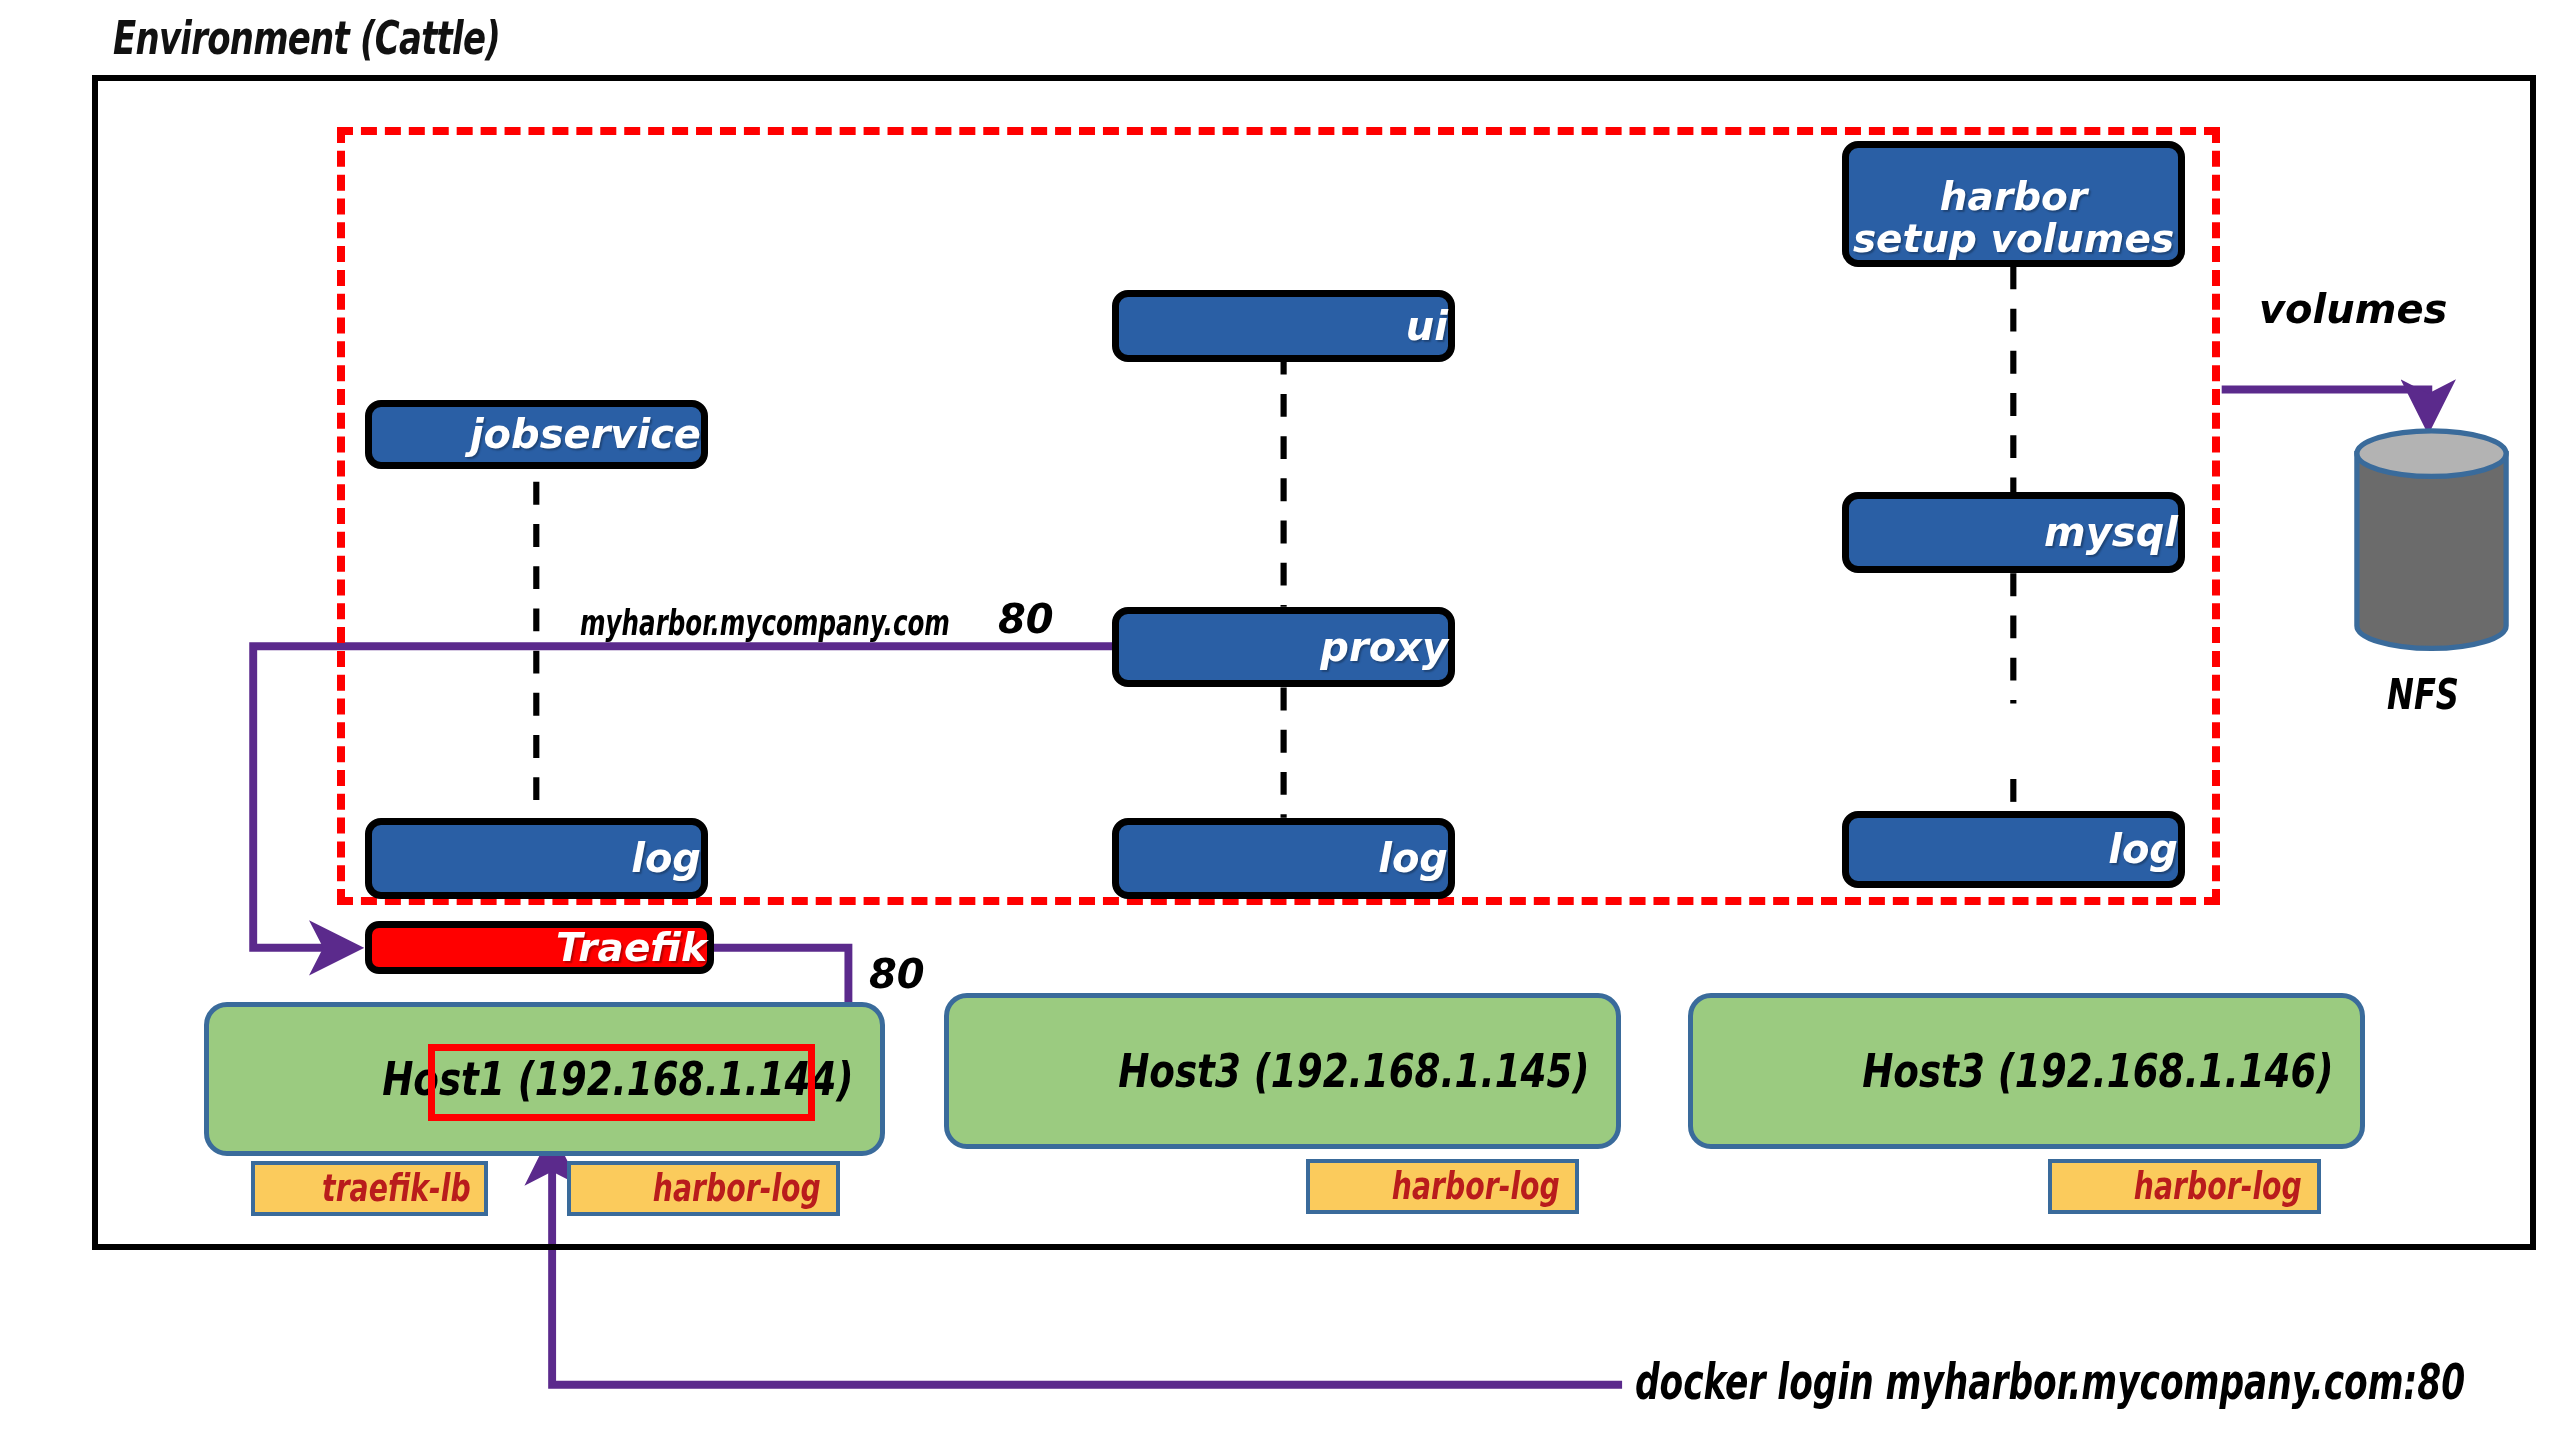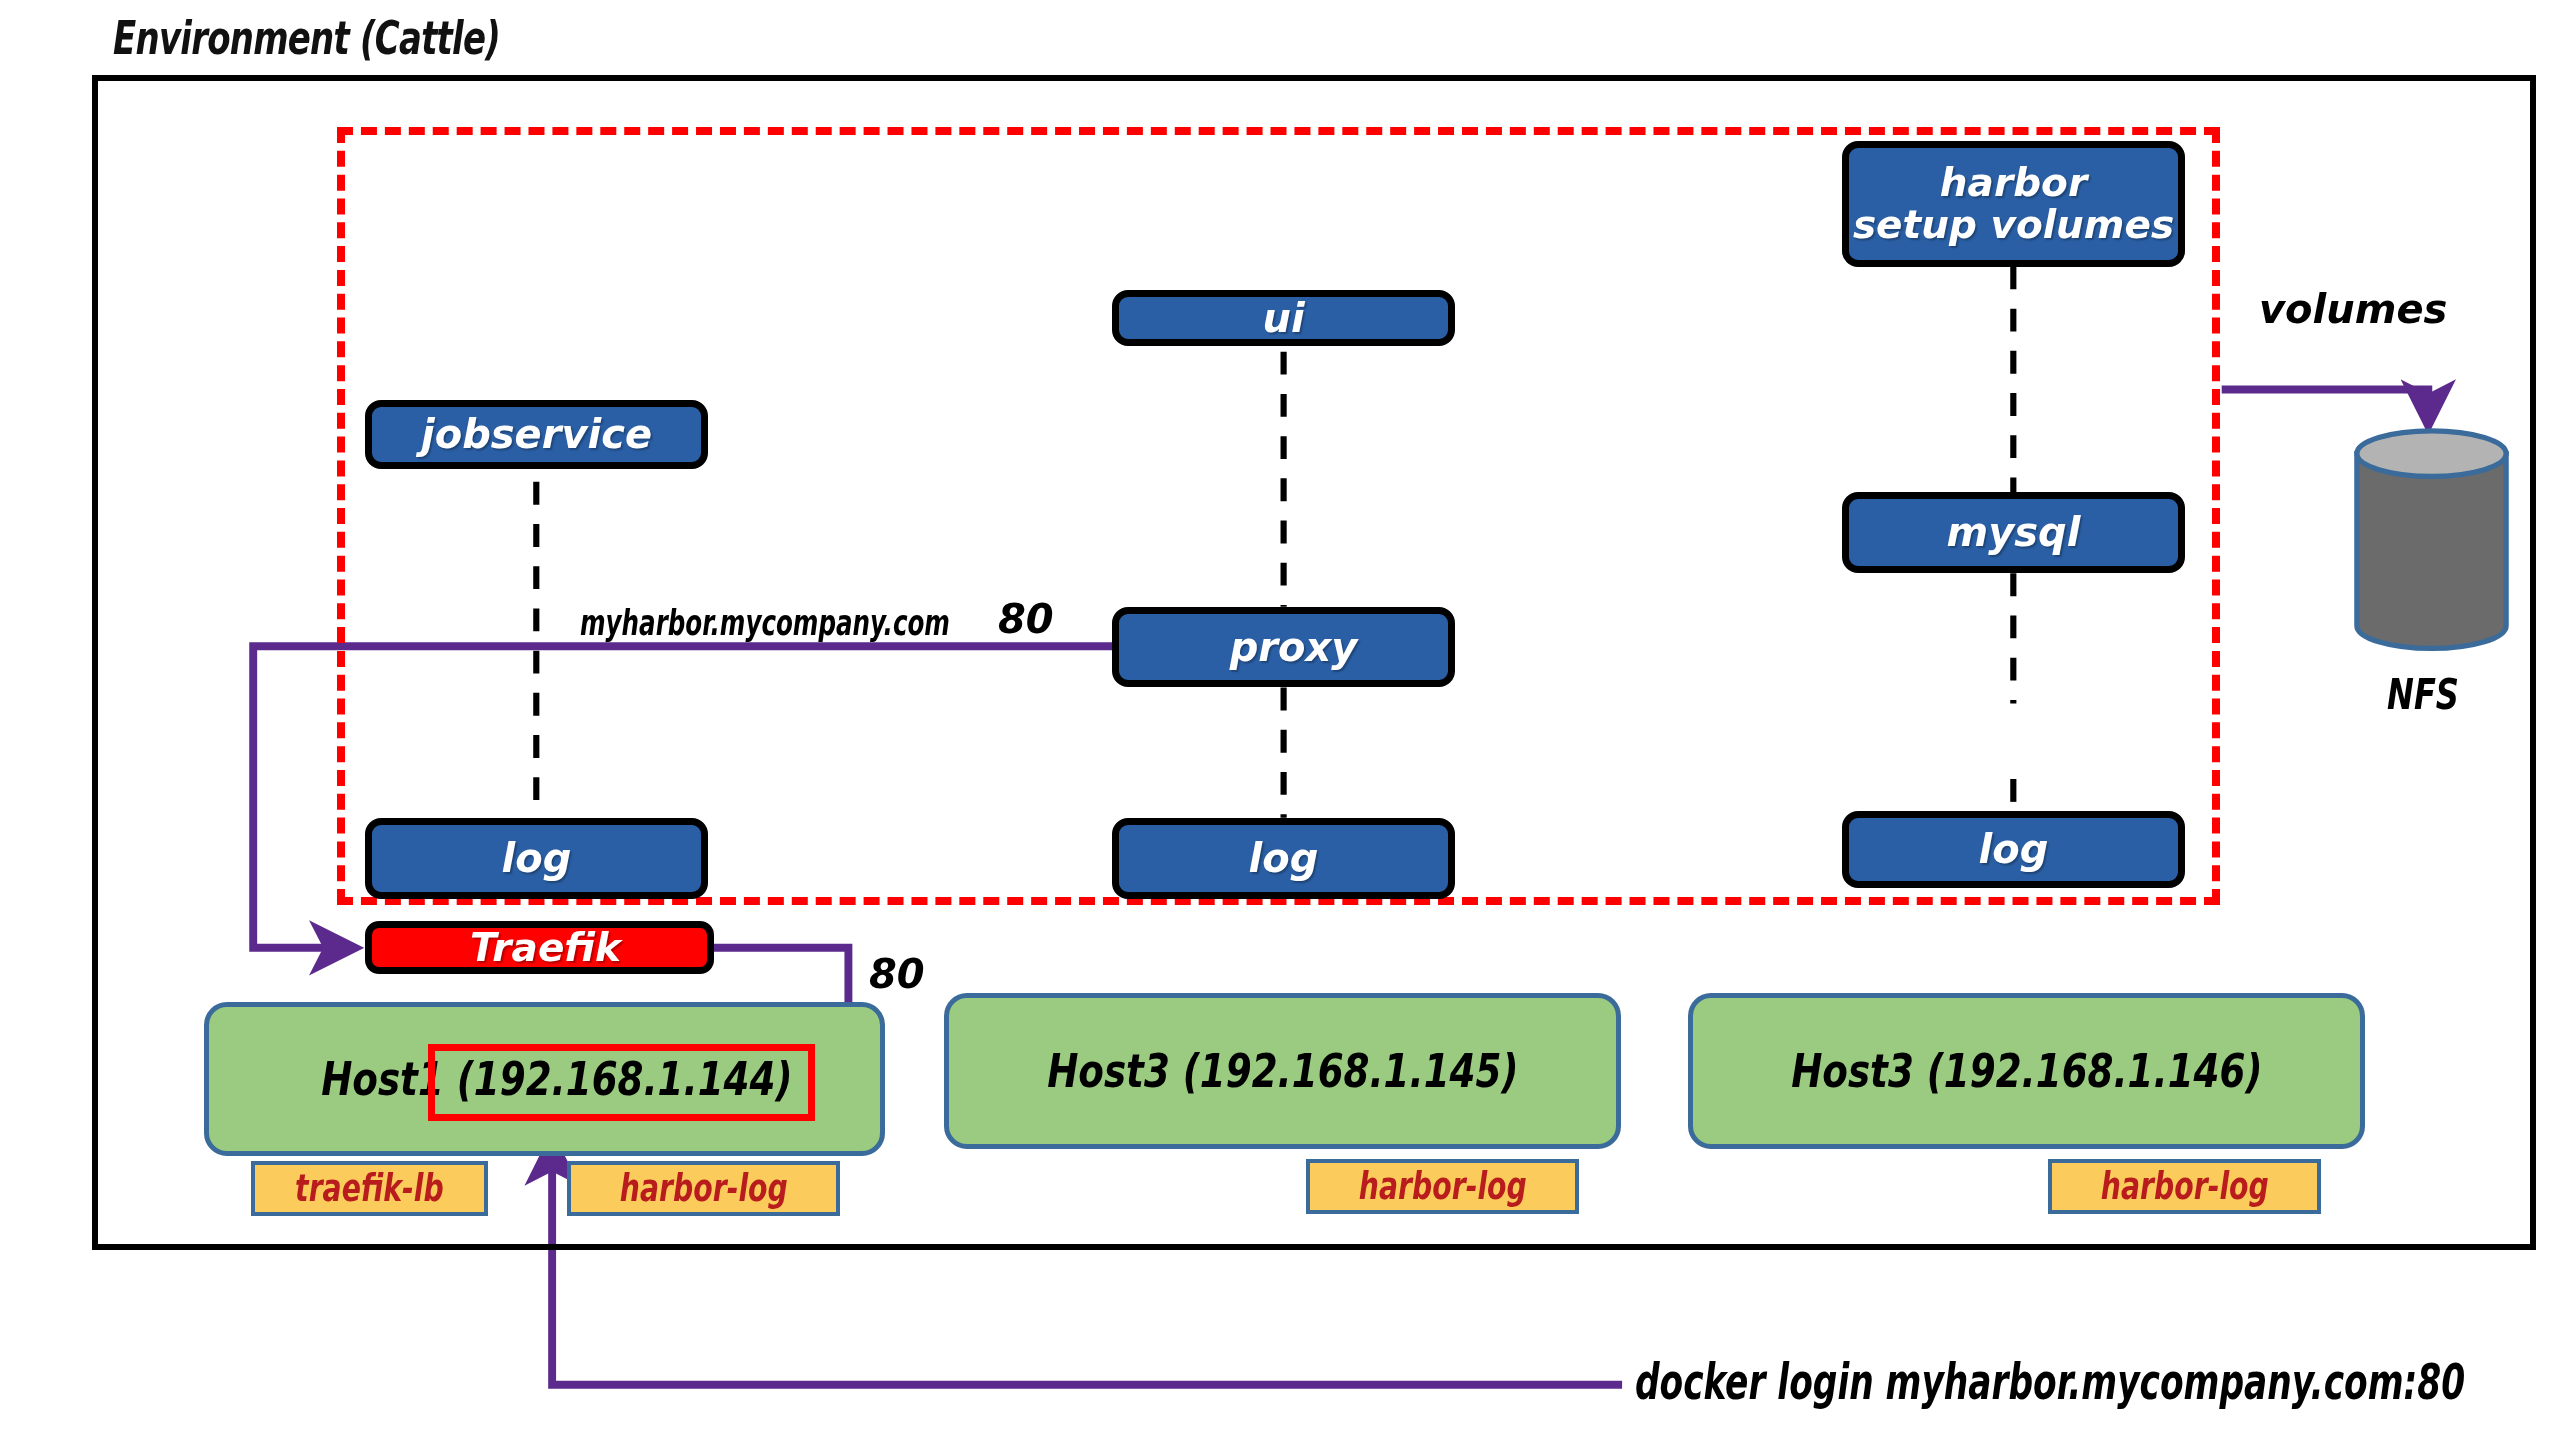--- a/index.html
+++ b/index.html
@@ -6,21 +6,21 @@
   body{width:2576px;height:1449px;position:relative;overflow:hidden;
        font-family:"DejaVu Sans Condensed","Liberation Sans Narrow","Liberation Sans",sans-serif;}
 
   #stage{position:absolute;left:0;top:0;width:2576px;height:1449px;}
 
   
   #wires{position:absolute;left:0;top:0;width:2576px;height:1449px;pointer-events:none;}
 
   
   .node{position:absolute;box-sizing:border-box;display:flex;align-items:center;
-        justify-content:center;text-align:center;line-height:1.02;}
+        justify-content:flex-end;text-align:center;line-height:1.02;}
 
   
   .env-frame{position:absolute;left:92px;top:75px;width:2444px;height:1175px;
              border:6.2px solid #000000;background:transparent;box-sizing:border-box;}
   .env-title{position:absolute;left:113px;top:10.6px;font-size:46px;font-weight:700;
              font-style:italic;color:#111111;letter-spacing:-0.9px;white-space:nowrap;
              transform:scaleX(0.82);transform-origin:left center;}
 
   
   .stack-frame{position:absolute;left:337px;top:127px;width:1883px;height:778px;
@@ -99,21 +99,21 @@
   <div class="stack-frame"></div>
 
   <div class="node svc" style="left:365px;top:400px;width:343px;height:69px;">
     <span>jobservice</span>
   </div>
 
   <div class="node svc" style="left:365px;top:818px;width:343px;height:81px;">
     <span>log</span>
   </div>
 
-  <div class="node svc" style="left:1112px;top:290px;width:343px;height:56px;">
+  <div class="node svc" style="left:1112px;top:290px;width:343px;height:72px;">
     <span>ui</span>
   </div>
 
   <div class="node svc" style="left:1112px;top:607px;width:343px;height:80px;padding-left:20px;">
     <span>proxy</span>
   </div>
 
   <div class="node svc" style="left:1112px;top:818px;width:343px;height:81px;">
     <span>log</span>
   </div>

